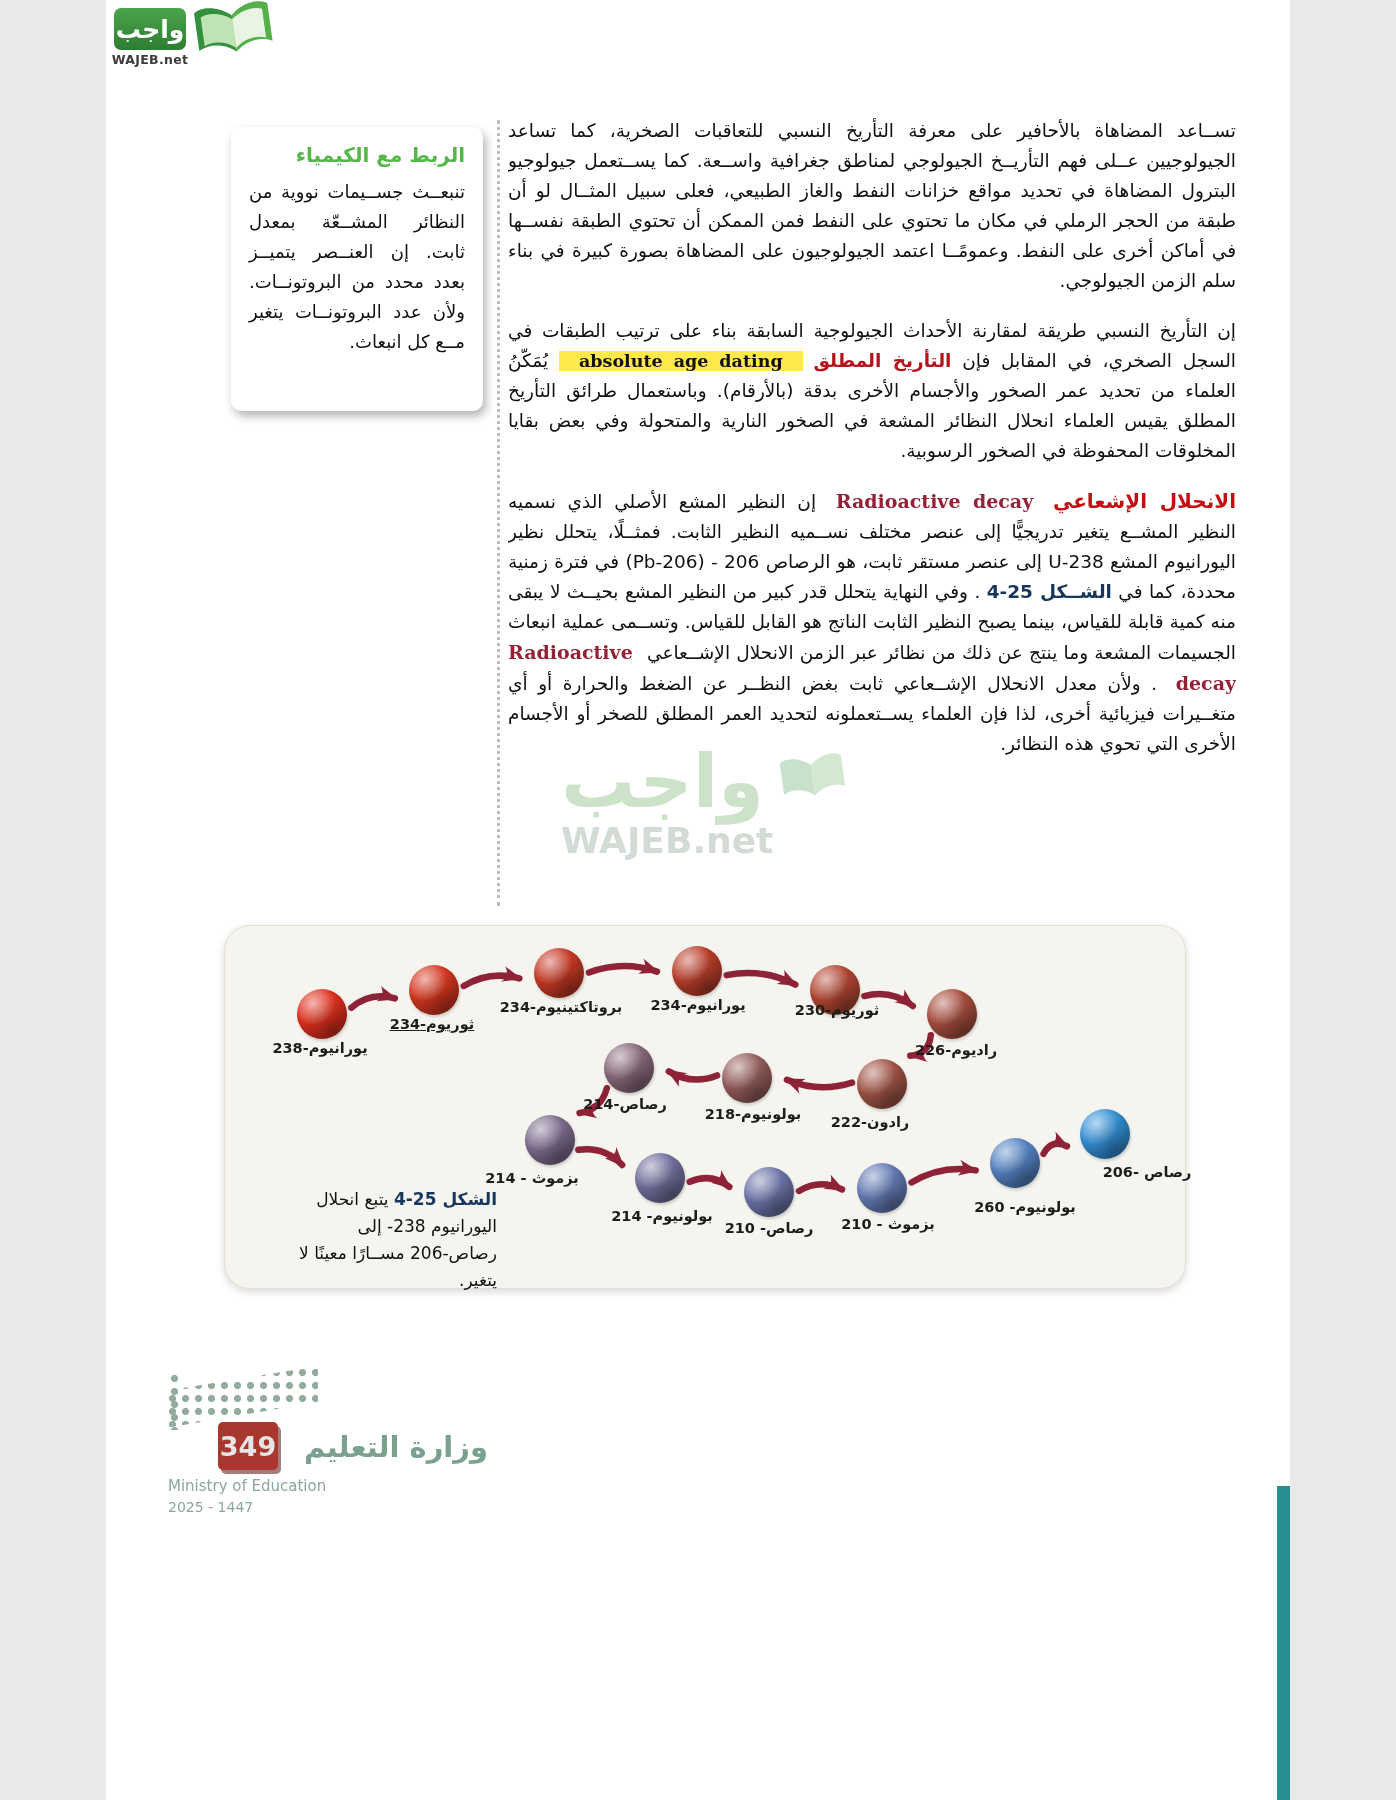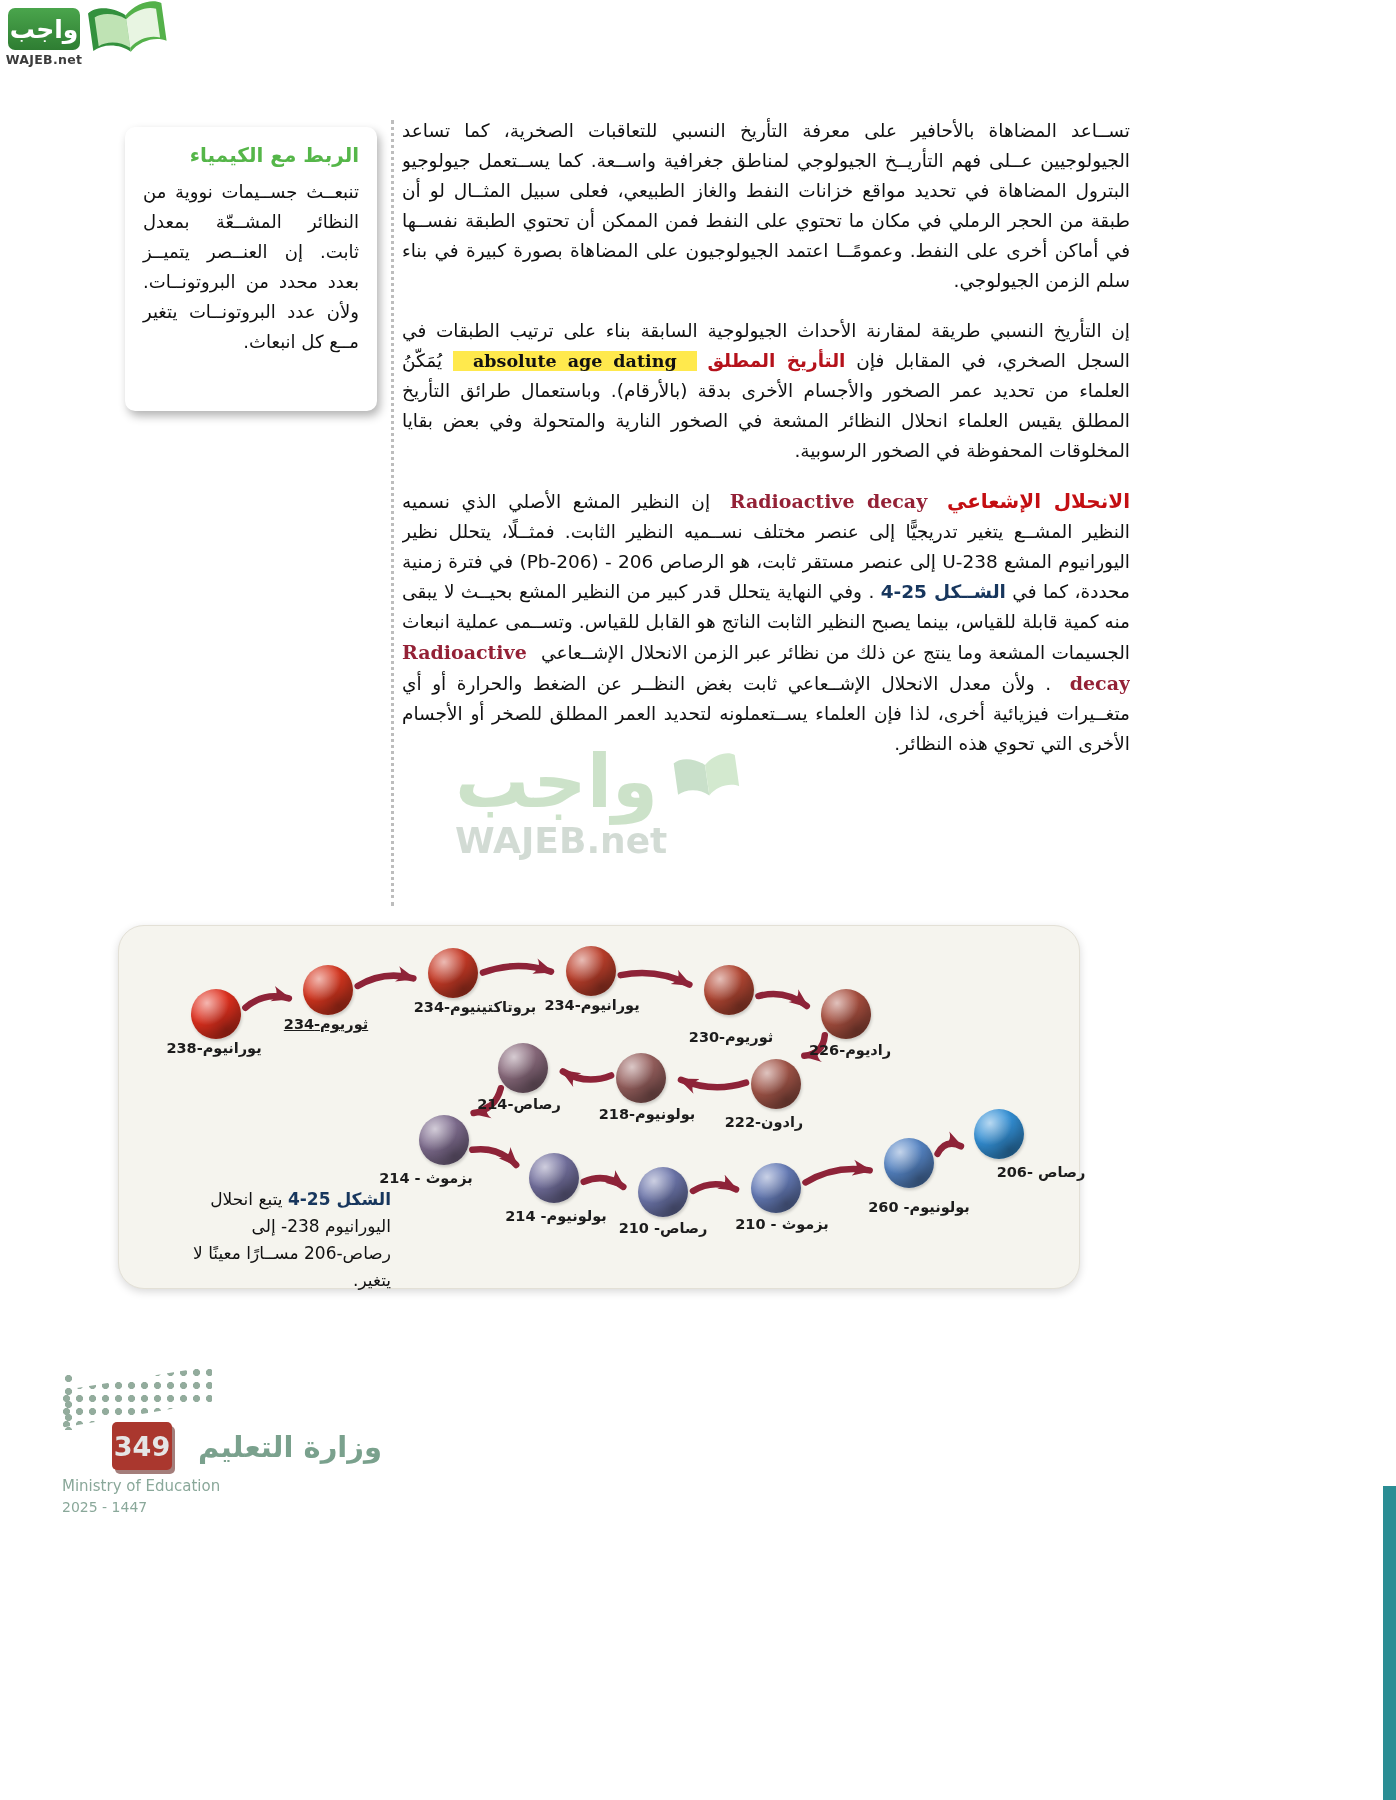--- a/index.html
+++ b/index.html
@@ -1,16 +1,16 @@
 <!DOCTYPE html>
 <html lang="ar"><head>
 <meta charset="utf-8">
 <style>
   html,body{margin:0;padding:0;background:#e9e9e9;}
-  .page{position:relative;width:1396px;height:1800px;background:#ffffff;overflow:hidden;
+  .page{position:relative;width:1184px;height:1800px;background:#ffffff;overflow:hidden;
         font-family:"DejaVu Sans",sans-serif;color:#111;margin:0 auto;}
 
   
   .wajeb-badge{position:absolute;left:8px;top:8px;width:72px;height:42px;
     background:linear-gradient(#4aa54c,#2e7d32);border-radius:7px;color:#fff;
     font-weight:bold;font-size:25px;display:flex;align-items:center;justify-content:center;}
   .wajeb-site{position:absolute;left:4px;top:52px;width:80px;text-align:center;
     font-size:12.5px;font-weight:bold;color:#3c3c3c;letter-spacing:.3px;}
   .wajeb-book{position:absolute;left:86px;top:0;}
 
@@ -158,25 +158,25 @@
         <path d="M573.9812221247544,264.93871780089364 Q595.0786167662317,252.18439151661596 617.0250371669941,263.4150429321418" class="arrow" stroke="#8e2338" marker-end="url(#ah)"></path>
         <path d="M686.4836529671961,256.45795996857214 Q716.3692418262295,238.63021215169286 750.6884627104052,244.38938670857044" class="arrow" stroke="#8e2338" marker-end="url(#ah)"></path>
         <path d="M818.5542473146244,227.79918697639883 Q826.5606335714554,212.61176991141713 841.9276702471675,220.2677506981349" class="arrow" stroke="#8e2338" marker-end="url(#ah)"></path>
       </svg>
     <div id="decay-layer">
         <div class="sphere" style="left: 72px; top: 63px; background-color: rgb(224, 48, 30);"></div>
         <div class="sphere-label" style="left: 95px; top: 122px;">يورانيوم-238</div>
         <div class="sphere" style="left: 184px; top: 39px; background-color: rgb(214, 54, 31);"></div>
         <div class="sphere-label" style="left: 207px; top: 98px; text-decoration: underline;">ثوريوم-234</div>
         <div class="sphere" style="left: 309px; top: 22px; background-color: rgb(199, 58, 38);"></div>
-        <div class="sphere-label" style="left: 336px; top: 81px; margin-left: 20px;">بروتاكتينيوم-234</div>
+        <div class="sphere-label" style="left: 336px; top: 81px;">بروتاكتينيوم-234</div>
         <div class="sphere" style="left: 447px; top: 20px; background-color: rgb(188, 63, 43);"></div>
         <div class="sphere-label" style="left: 473px; top: 79px;">يورانيوم-234</div>
         <div class="sphere" style="left: 585px; top: 39px; background-color: rgb(179, 71, 51);"></div>
-        <div class="sphere-label" style="left: 612px; top: 111px;">ثوريوم-230</div>
+        <div class="sphere-label" style="left: 612px; top: 84px;">ثوريوم-230</div>
         <div class="sphere" style="left: 702px; top: 63px; background-color: rgb(168, 79, 63);"></div>
         <div class="sphere-label" style="left: 731px; top: 124px;">راديوم-226</div>
         <div class="sphere" style="left: 632px; top: 133px; background-color: rgb(162, 85, 72);"></div>
         <div class="sphere-label" style="left: 645px; top: 196px;">رادون-222</div>
         <div class="sphere" style="left: 497px; top: 127px; background-color: rgb(151, 96, 94);"></div>
         <div class="sphere-label" style="left: 528px; top: 188px;">بولونيوم-218</div>
         <div class="sphere" style="left: 379px; top: 117px; background-color: rgb(138, 107, 125);"></div>
         <div class="sphere-label" style="left: 400px; top: 178px;">رصاص-214</div>
         <div class="sphere" style="left: 300px; top: 189px; background-color: rgb(127, 109, 143);"></div>
         <div class="sphere-label" style="left: 307px; top: 252px;">بزموث - 214</div>

